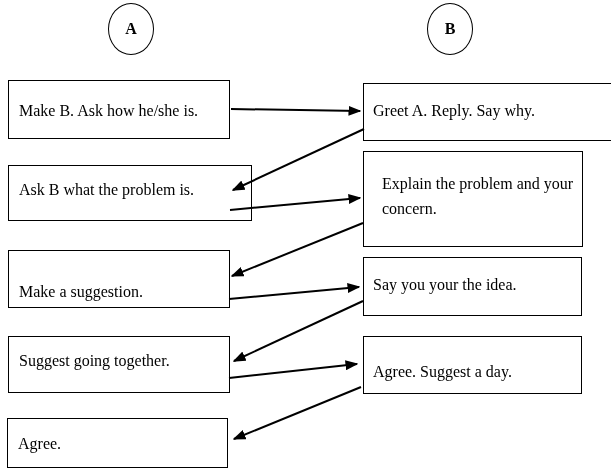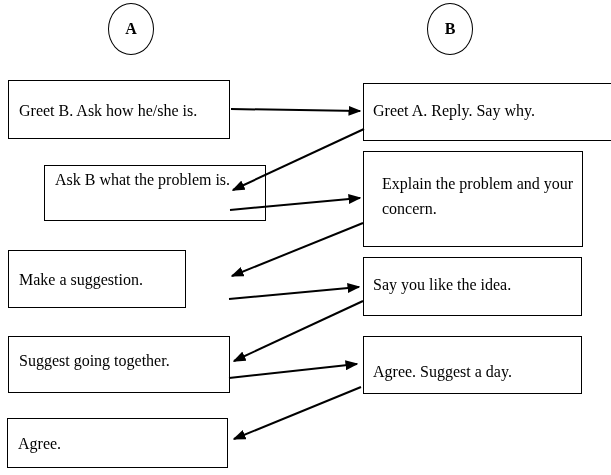--- a/index.html
+++ b/index.html
@@ -38,22 +38,22 @@
     border: 1.4px solid #000000;
     background: #ffffff;
     box-sizing: border-box;
     font-size: 16px;
     line-height: 25px;
   }
   .box .box-text { display: block; }
 
   
   #box-a1 { left: 8px;   top: 80px;  width: 222px; height: 59px; padding: 17px 8px 0 10px; }
-  #box-a2 { left: 8px;   top: 165px; width: 222px; height: 56px; padding: 1px 8px 0 10px; margin-left: 36px; }
-  #box-a3 { left: 8px;   top: 250px; width: 178px; height: 58px; padding: 16px 8px 0 10px; }
+  #box-a2 { left: 8px;   top: 165px; width: 244px; height: 56px; padding: 11px 8px 0 10px; }
+  #box-a3 { left: 8px;   top: 250px; width: 222px; height: 58px; padding: 28px 8px 0 10px; }
   #box-a4 { left: 8px;   top: 336px; width: 222px; height: 57px; padding: 11px 8px 0 10px; }
   #box-a5 { left: 7px;   top: 418px; width: 221px; height: 50px; padding: 12px 0 0 10px; }
 
   
   #box-b1 { left: 363px; top: 83px;  width: 262px; height: 58px; padding: 14px 6px 0 9px; }
   #box-b2 { left: 363px; top: 151px; width: 220px; height: 96px; padding: 19px 5px 0 18px; }
   #box-b3 { left: 363px; top: 257px; width: 219px; height: 59px; padding: 14px 6px 0 9px; }
   #box-b4 { left: 363px; top: 336px; width: 219px; height: 58px; padding: 22px 0 0 9px; }
 
   #arrow-layer {
@@ -73,21 +73,21 @@
 <div class="canvas">
 
   <div class="speaker-circle" id="circle-a">
     <span>A</span>
   </div>
   <div class="speaker-circle" id="circle-b">
     <span>B</span>
   </div>
 
   <div class="box" id="box-a1">
-    <span class="box-text">Greet B. Ask how he/she is.</span>
+    <span class="box-text">Make B. Ask how he/she is.</span>
   </div>
   <div class="box" id="box-a2">
     <span class="box-text">Ask B what the problem is.</span>
   </div>
   <div class="box" id="box-a3">
     <span class="box-text">Make a suggestion.</span>
   </div>
   <div class="box" id="box-a4">
     <span class="box-text">Suggest going together.</span>
   </div>
@@ -95,21 +95,21 @@
     <span class="box-text">Agree.</span>
   </div>
 
   <div class="box" id="box-b1">
     <span class="box-text">Greet A. Reply. Say why.</span>
   </div>
   <div class="box" id="box-b2">
     <span class="box-text">Explain the problem and your concern.</span>
   </div>
   <div class="box" id="box-b3">
-    <span class="box-text">Say you like the idea.</span>
+    <span class="box-text">Say you your the idea.</span>
   </div>
   <div class="box" id="box-b4">
     <span class="box-text">Agree. Suggest a day.</span>
   </div>
 
   <svg id="arrow-layer" width="611" height="475" viewBox="0 0 611 475">
     <defs>
       <marker id="arrowhead" markerWidth="13" markerHeight="10" refX="11.5" refY="5" orient="auto" markerUnits="userSpaceOnUse">
         <path d="M0,0 L13,5 L0,10 Z" fill="#000000"></path>
       </marker>

